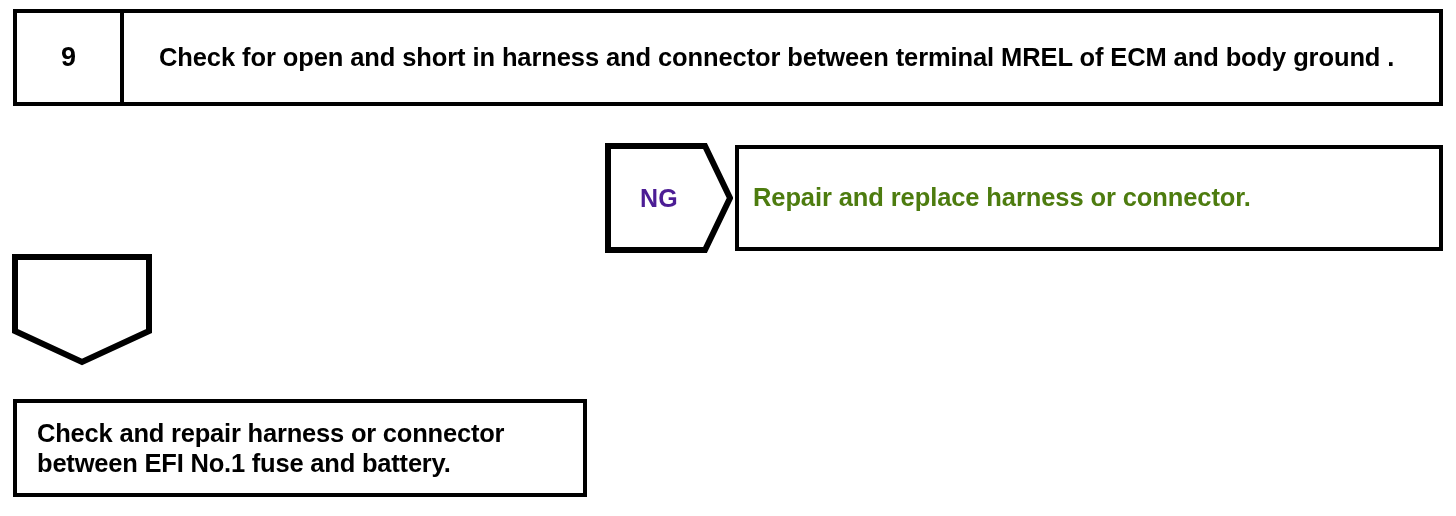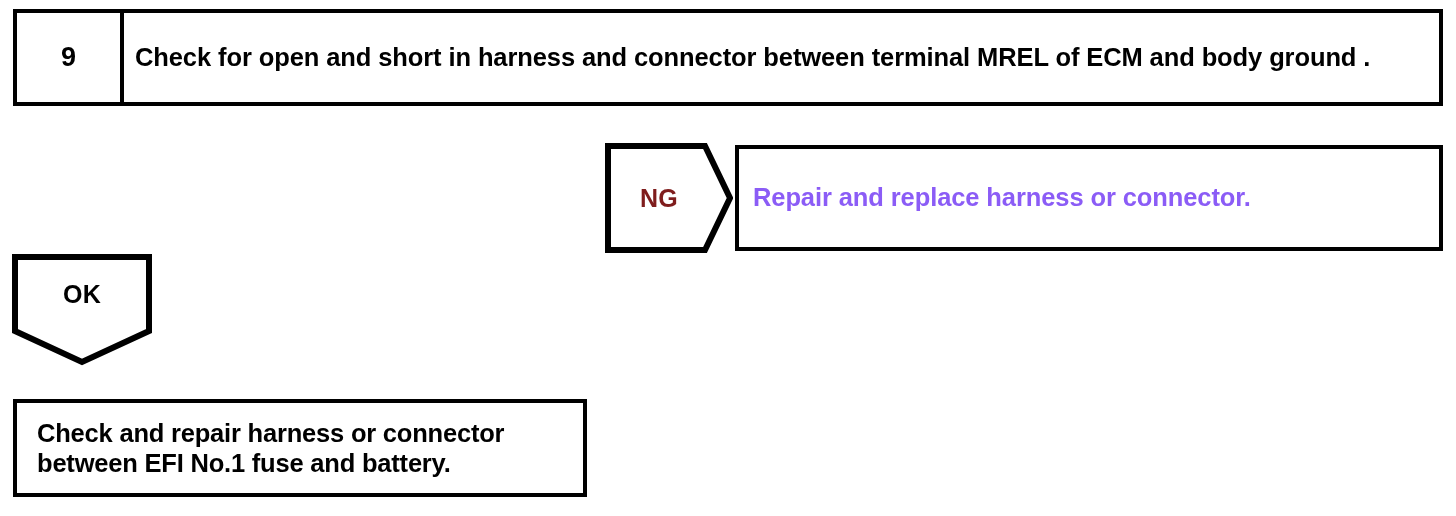--- a/index.html
+++ b/index.html
@@ -57,20 +57,21 @@
     padding-left: 11px;
     padding-right: 8px;
     box-sizing: border-box;
   }
   .step-text {
     font-size: 25.5px;
     font-weight: bold;
     line-height: 1.17;
     color: #000000;
     letter-spacing: -0.1px;
+    margin-left: 24px;
   }
 
   
   .ng-pentagon {
     position: absolute;
     left: 605px;
     top: 143px;
     width: 128px;
     height: 110px;
   }
@@ -79,21 +80,21 @@
     position: absolute;
     left: 605px;
     top: 143px;
     width: 108px;
     height: 110px;
     display: flex;
     align-items: center;
     justify-content: center;
     font-size: 25px;
     font-weight: bold;
-    color: #7f1d1d;
+    color: #4c1d95;
     letter-spacing: 0.3px;
   }
 
   
   .repair-box {
     position: absolute;
     left: 735px;
     top: 145px;
     width: 708px;
     height: 106px;
@@ -101,21 +102,21 @@
     border: 4px solid #000000;
     background: #ffffff;
     display: flex;
     align-items: center;
     padding-left: 14px;
     padding-right: 10px;
   }
   .repair-text {
     font-size: 25.5px;
     font-weight: bold;
-    color: #8b5cf6;
+    color: #4d7c0f;
     line-height: 1.17;
     letter-spacing: -0.1px;
   }
 
   
   .ok-pentagon {
     position: absolute;
     left: 11px;
     top: 253px;
     width: 142px;
@@ -183,19 +184,18 @@
 
   <div class="repair-box">
     <span class="repair-text">Repair and replace harness or connector.</span>
   </div>
 
   <div class="ok-pentagon">
     <svg width="142" height="113" viewBox="0 0 142 113">
       <polygon points="4,4 138,4 138,78 71,109 4,78" fill="#ffffff" stroke="#000000" stroke-width="6" stroke-linejoin="miter"></polygon>
     </svg>
   </div>
-  <div class="ok-label">OK</div>
 
   <div class="final-box">
     <span class="final-text">Check and repair harness or connector between EFI No.1 fuse and battery.</span>
   </div>
 
 </div>
 
 </body></html>

